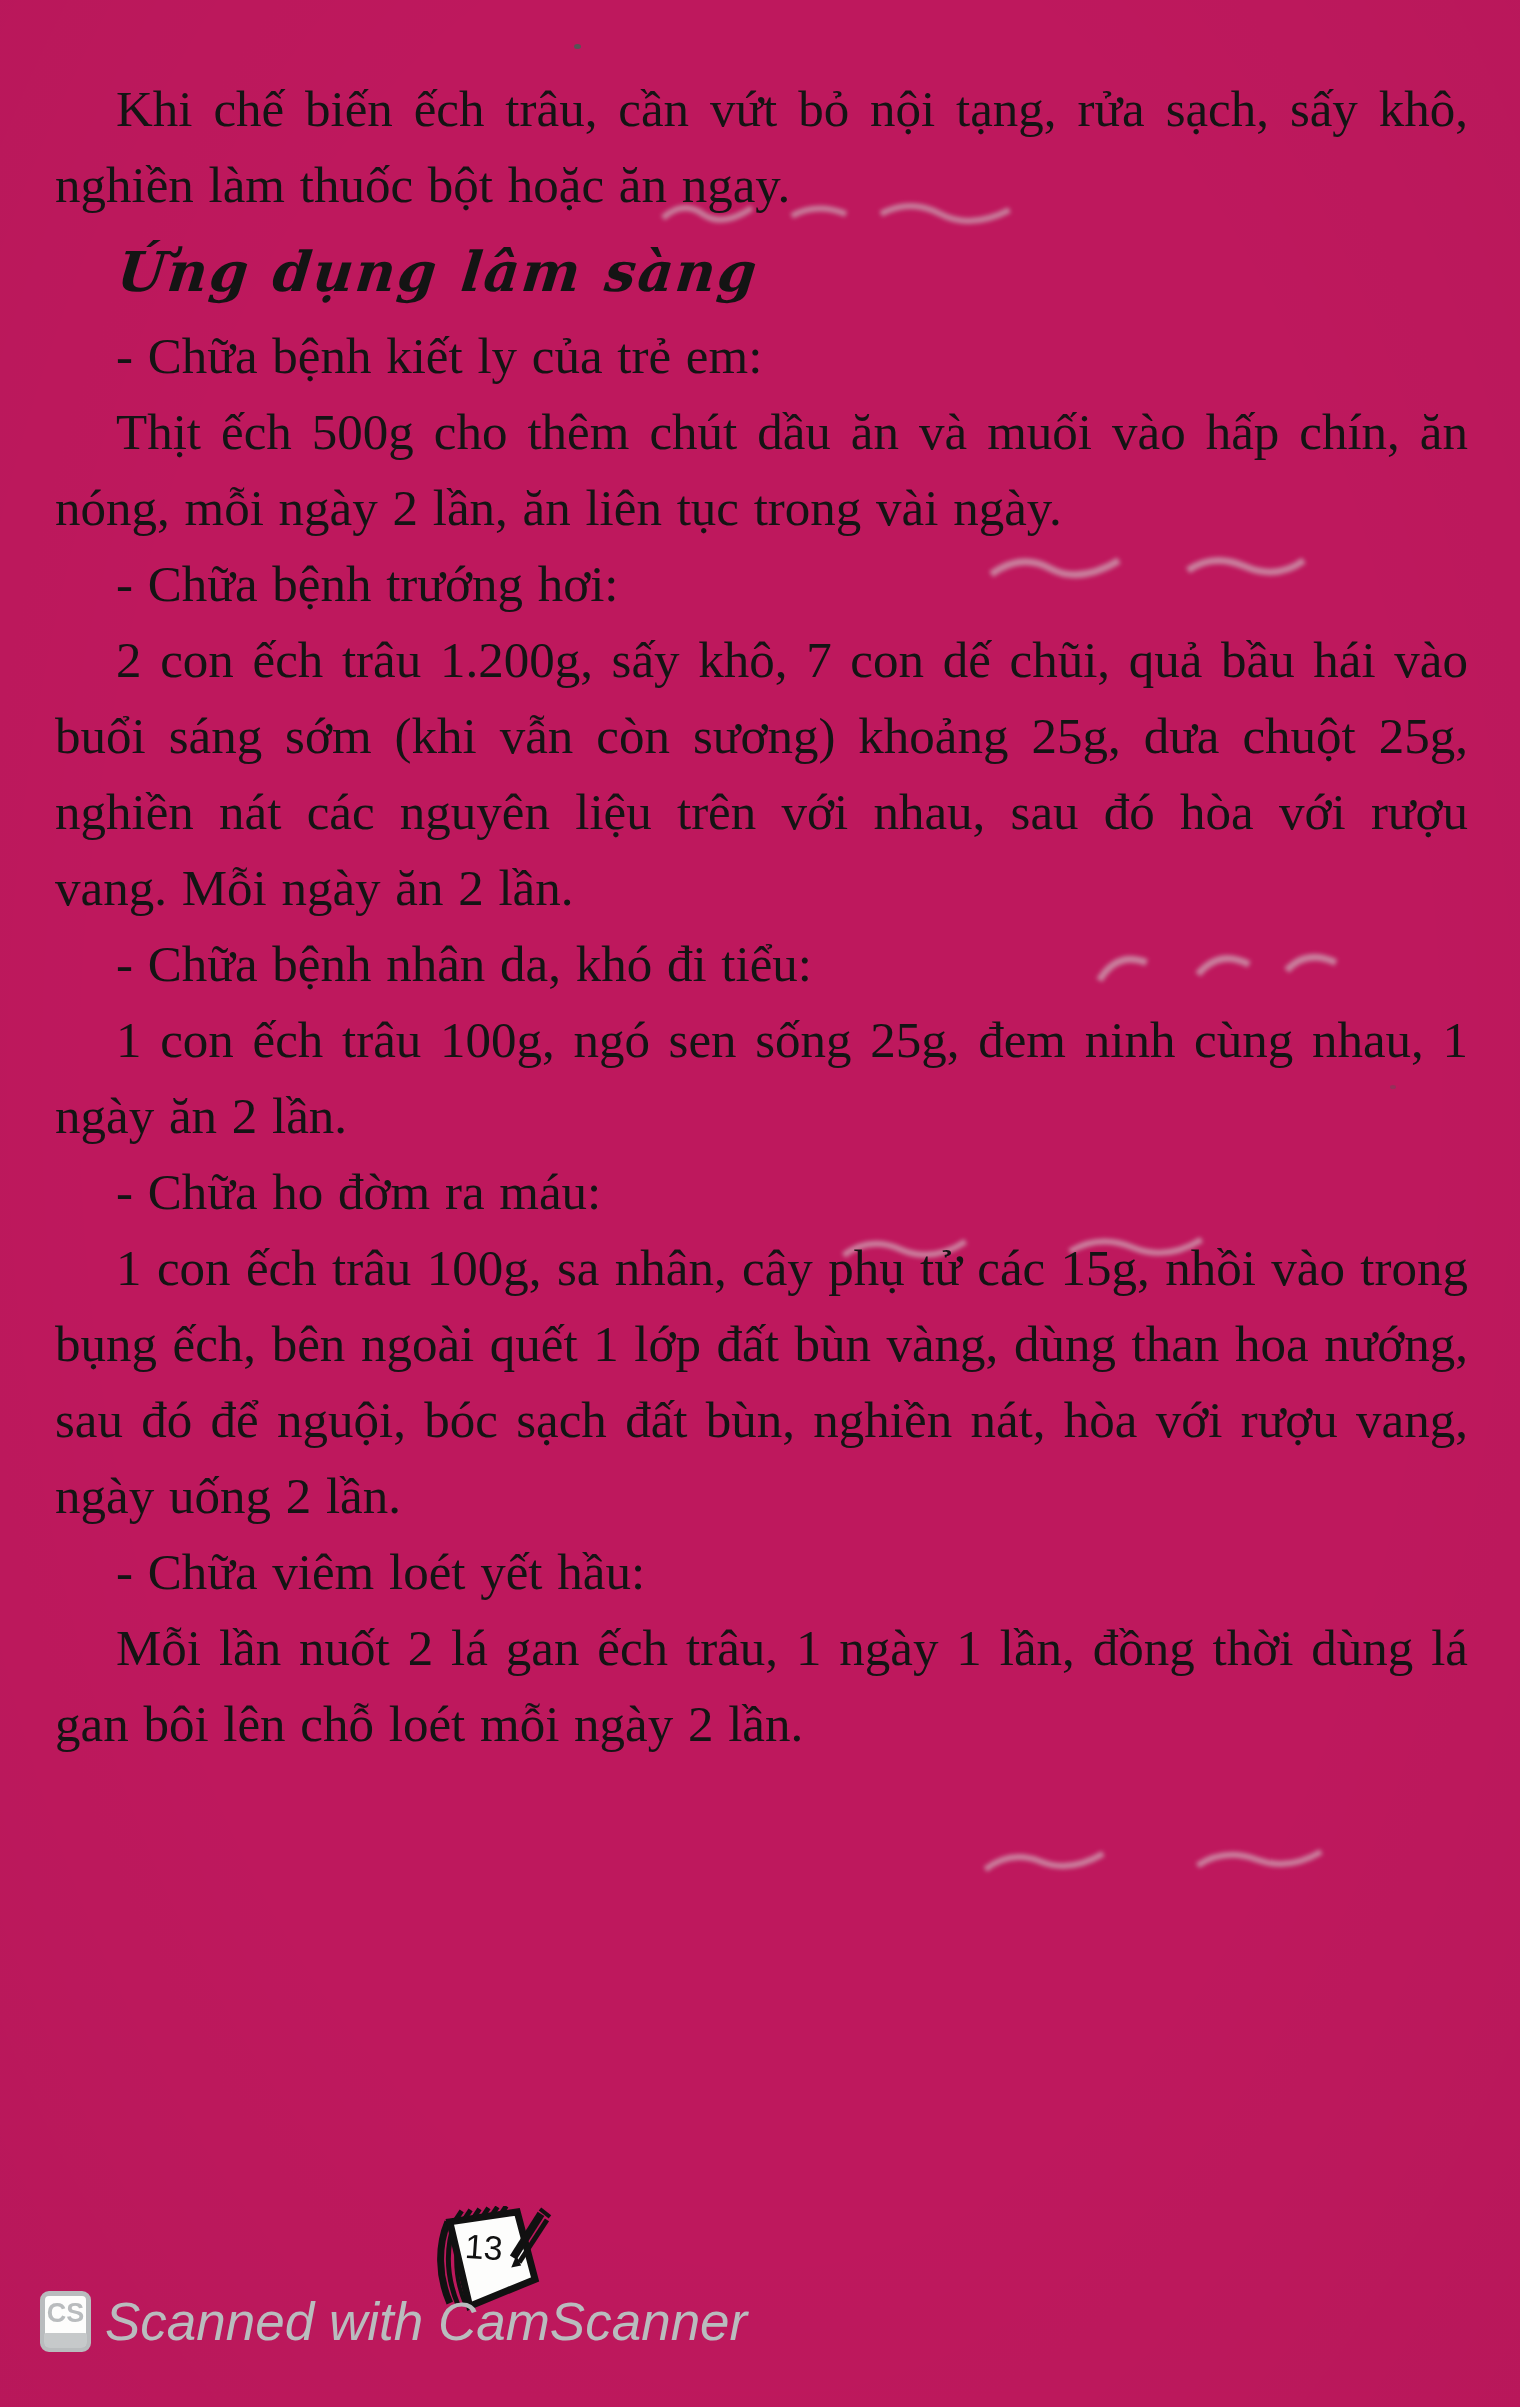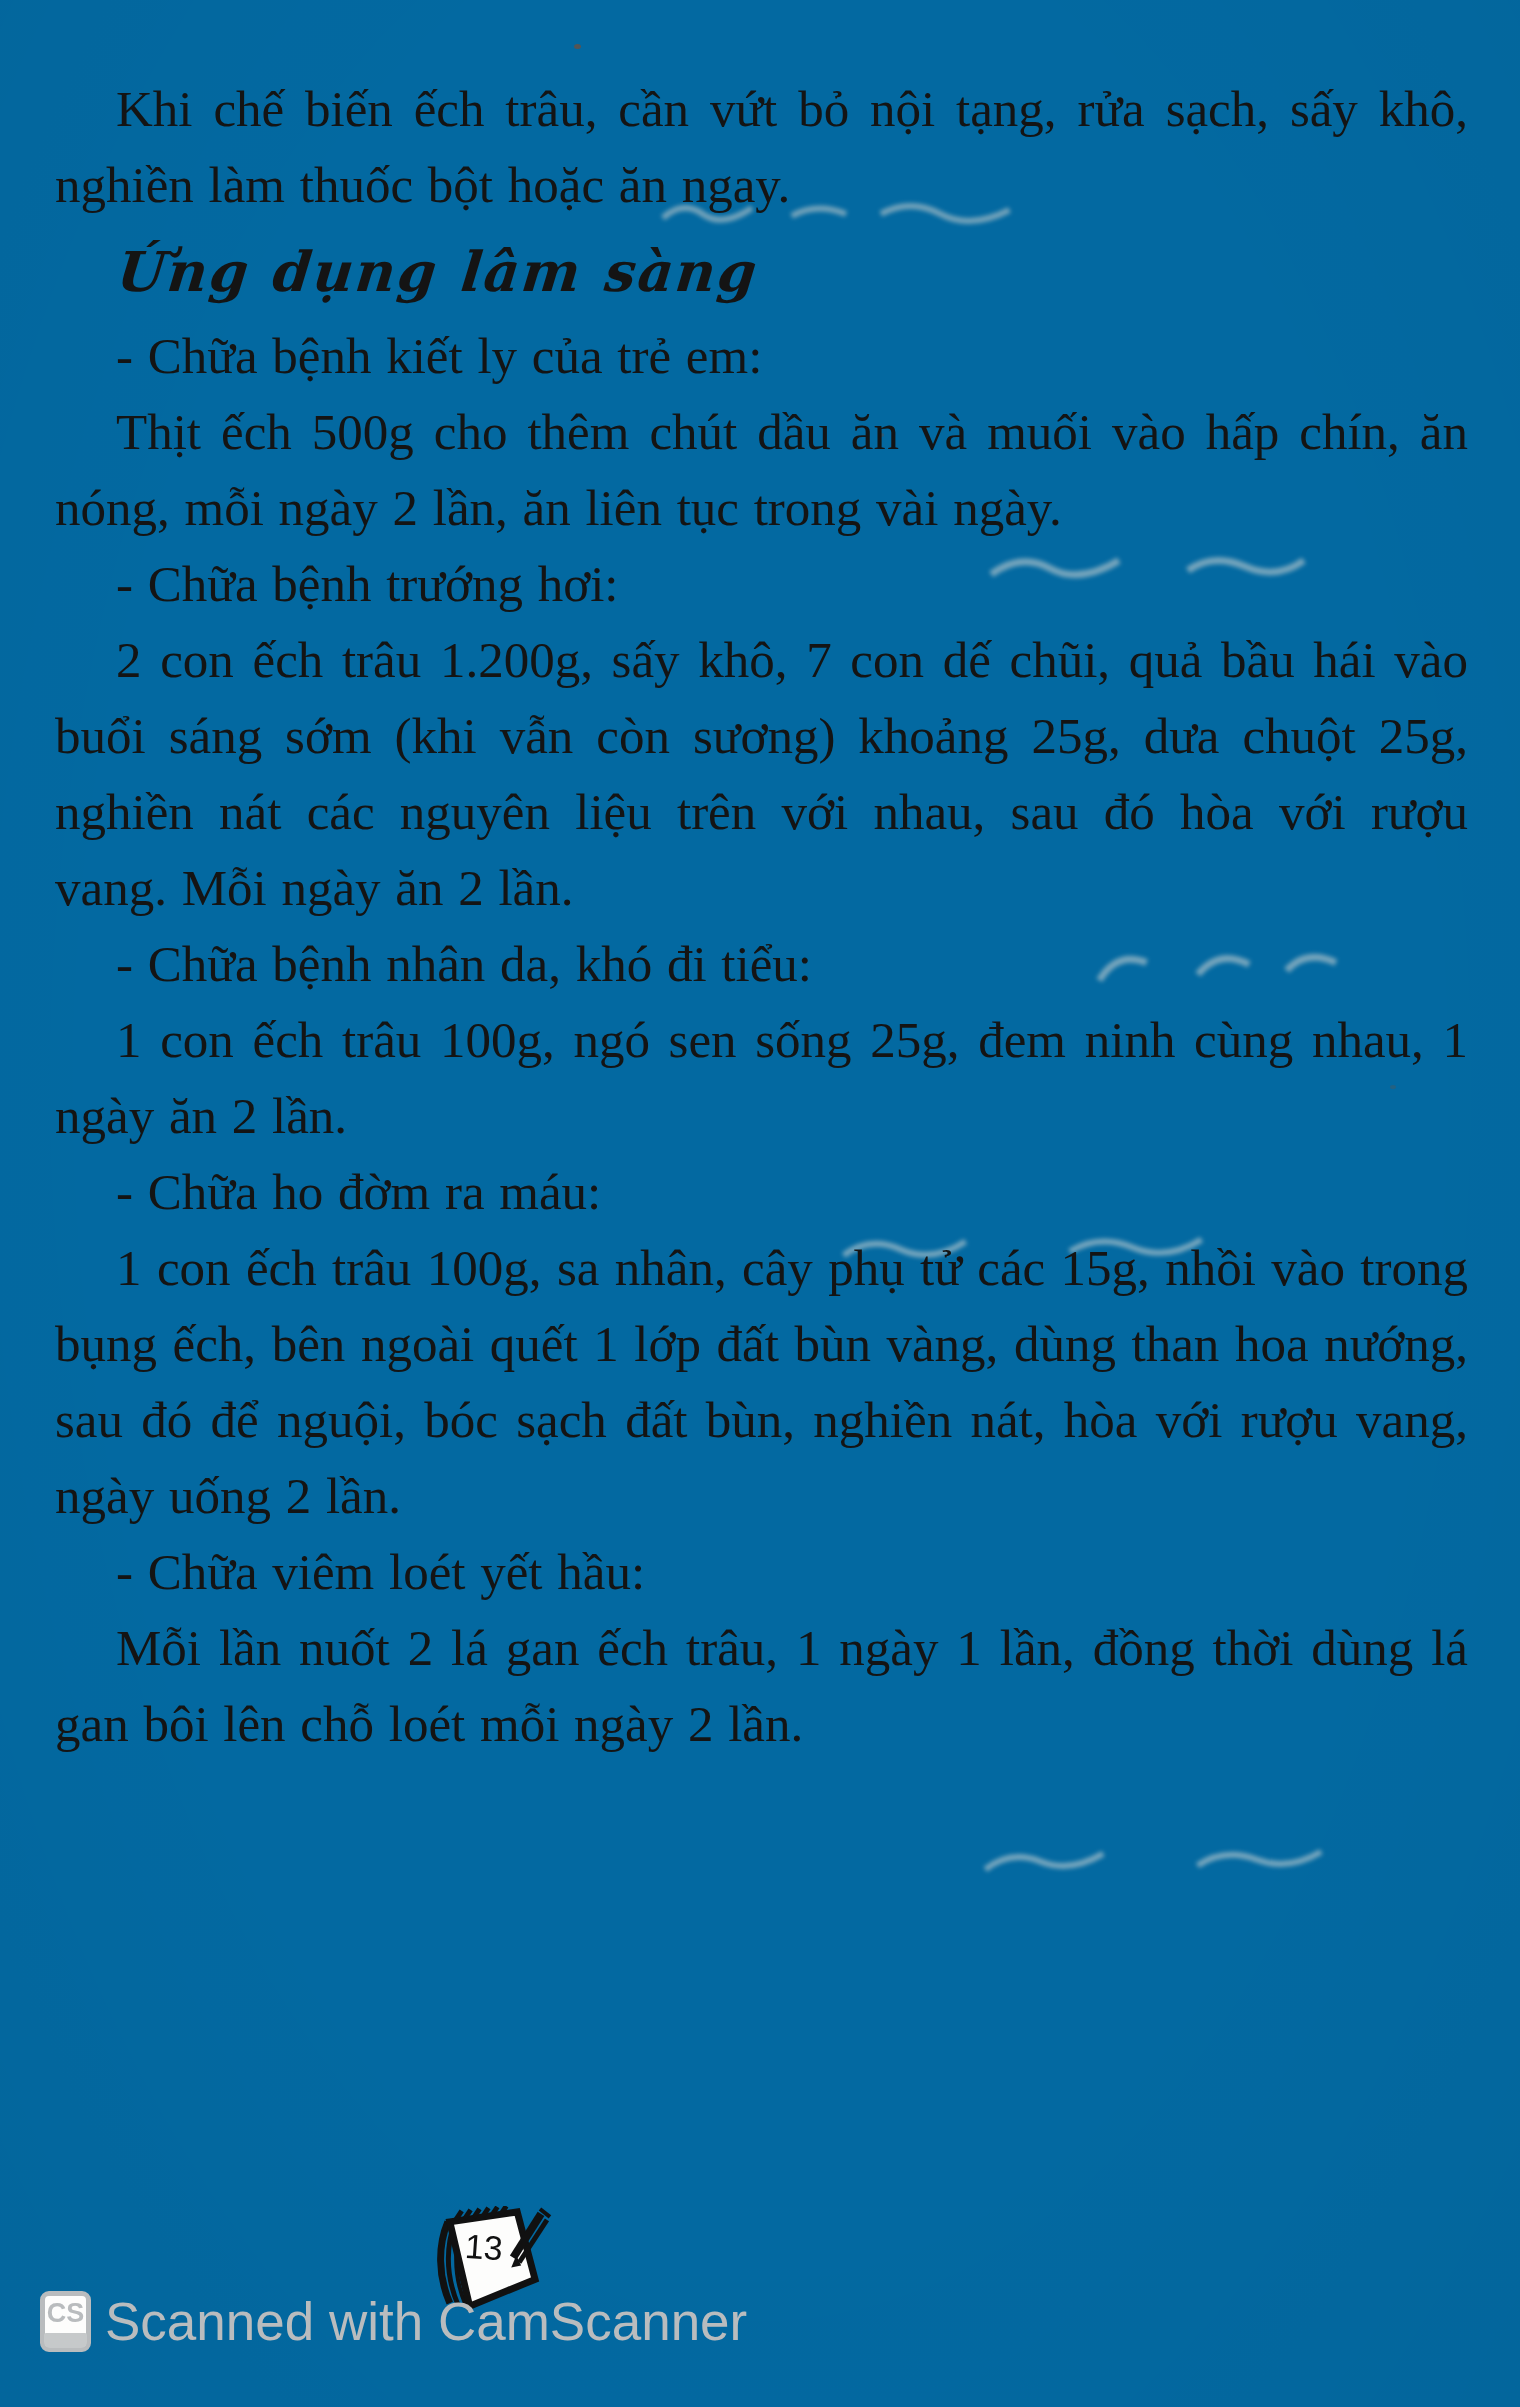--- a/index.html
+++ b/index.html
@@ -4,21 +4,21 @@
 <style>
   html, body {
     margin: 0;
     padding: 0;
     background: #e8e8e8;
   }
   .page {
     position: relative;
     width: 1521px;
     height: 2408px;
-    background: #0369a1;
+    background: #be185d;
     overflow: hidden;
     color: #141414;
     font-family: "Liberation Serif", "DejaVu Serif", serif;
   }
   
   .page::before {
     content: "";
     position: absolute;
     inset: 0;
     background:
@@ -122,20 +122,21 @@
     background: #c6c9ca;
     border-radius: 2px 2px 6px 6px;
   }
   .wm-text {
     font-family: "Liberation Sans", sans-serif;
     font-size: 53px;
     line-height: 61px;
     color: #b9bcbe;
     letter-spacing: 0px;
     white-space: nowrap;
+    font-style: italic;
   }
 </style>
 </head>
 <body>
 
 <div class="page">
 
   <div class="speck" style="left:574px; top:44px; width:7px; height:5px;"></div>
   <div class="speck" style="left:879px; top:433px; width:5px; height:4px; opacity:.5;"></div>
   <div class="speck" style="left:1390px; top:1085px; width:6px; height:4px; opacity:.4;"></div>

